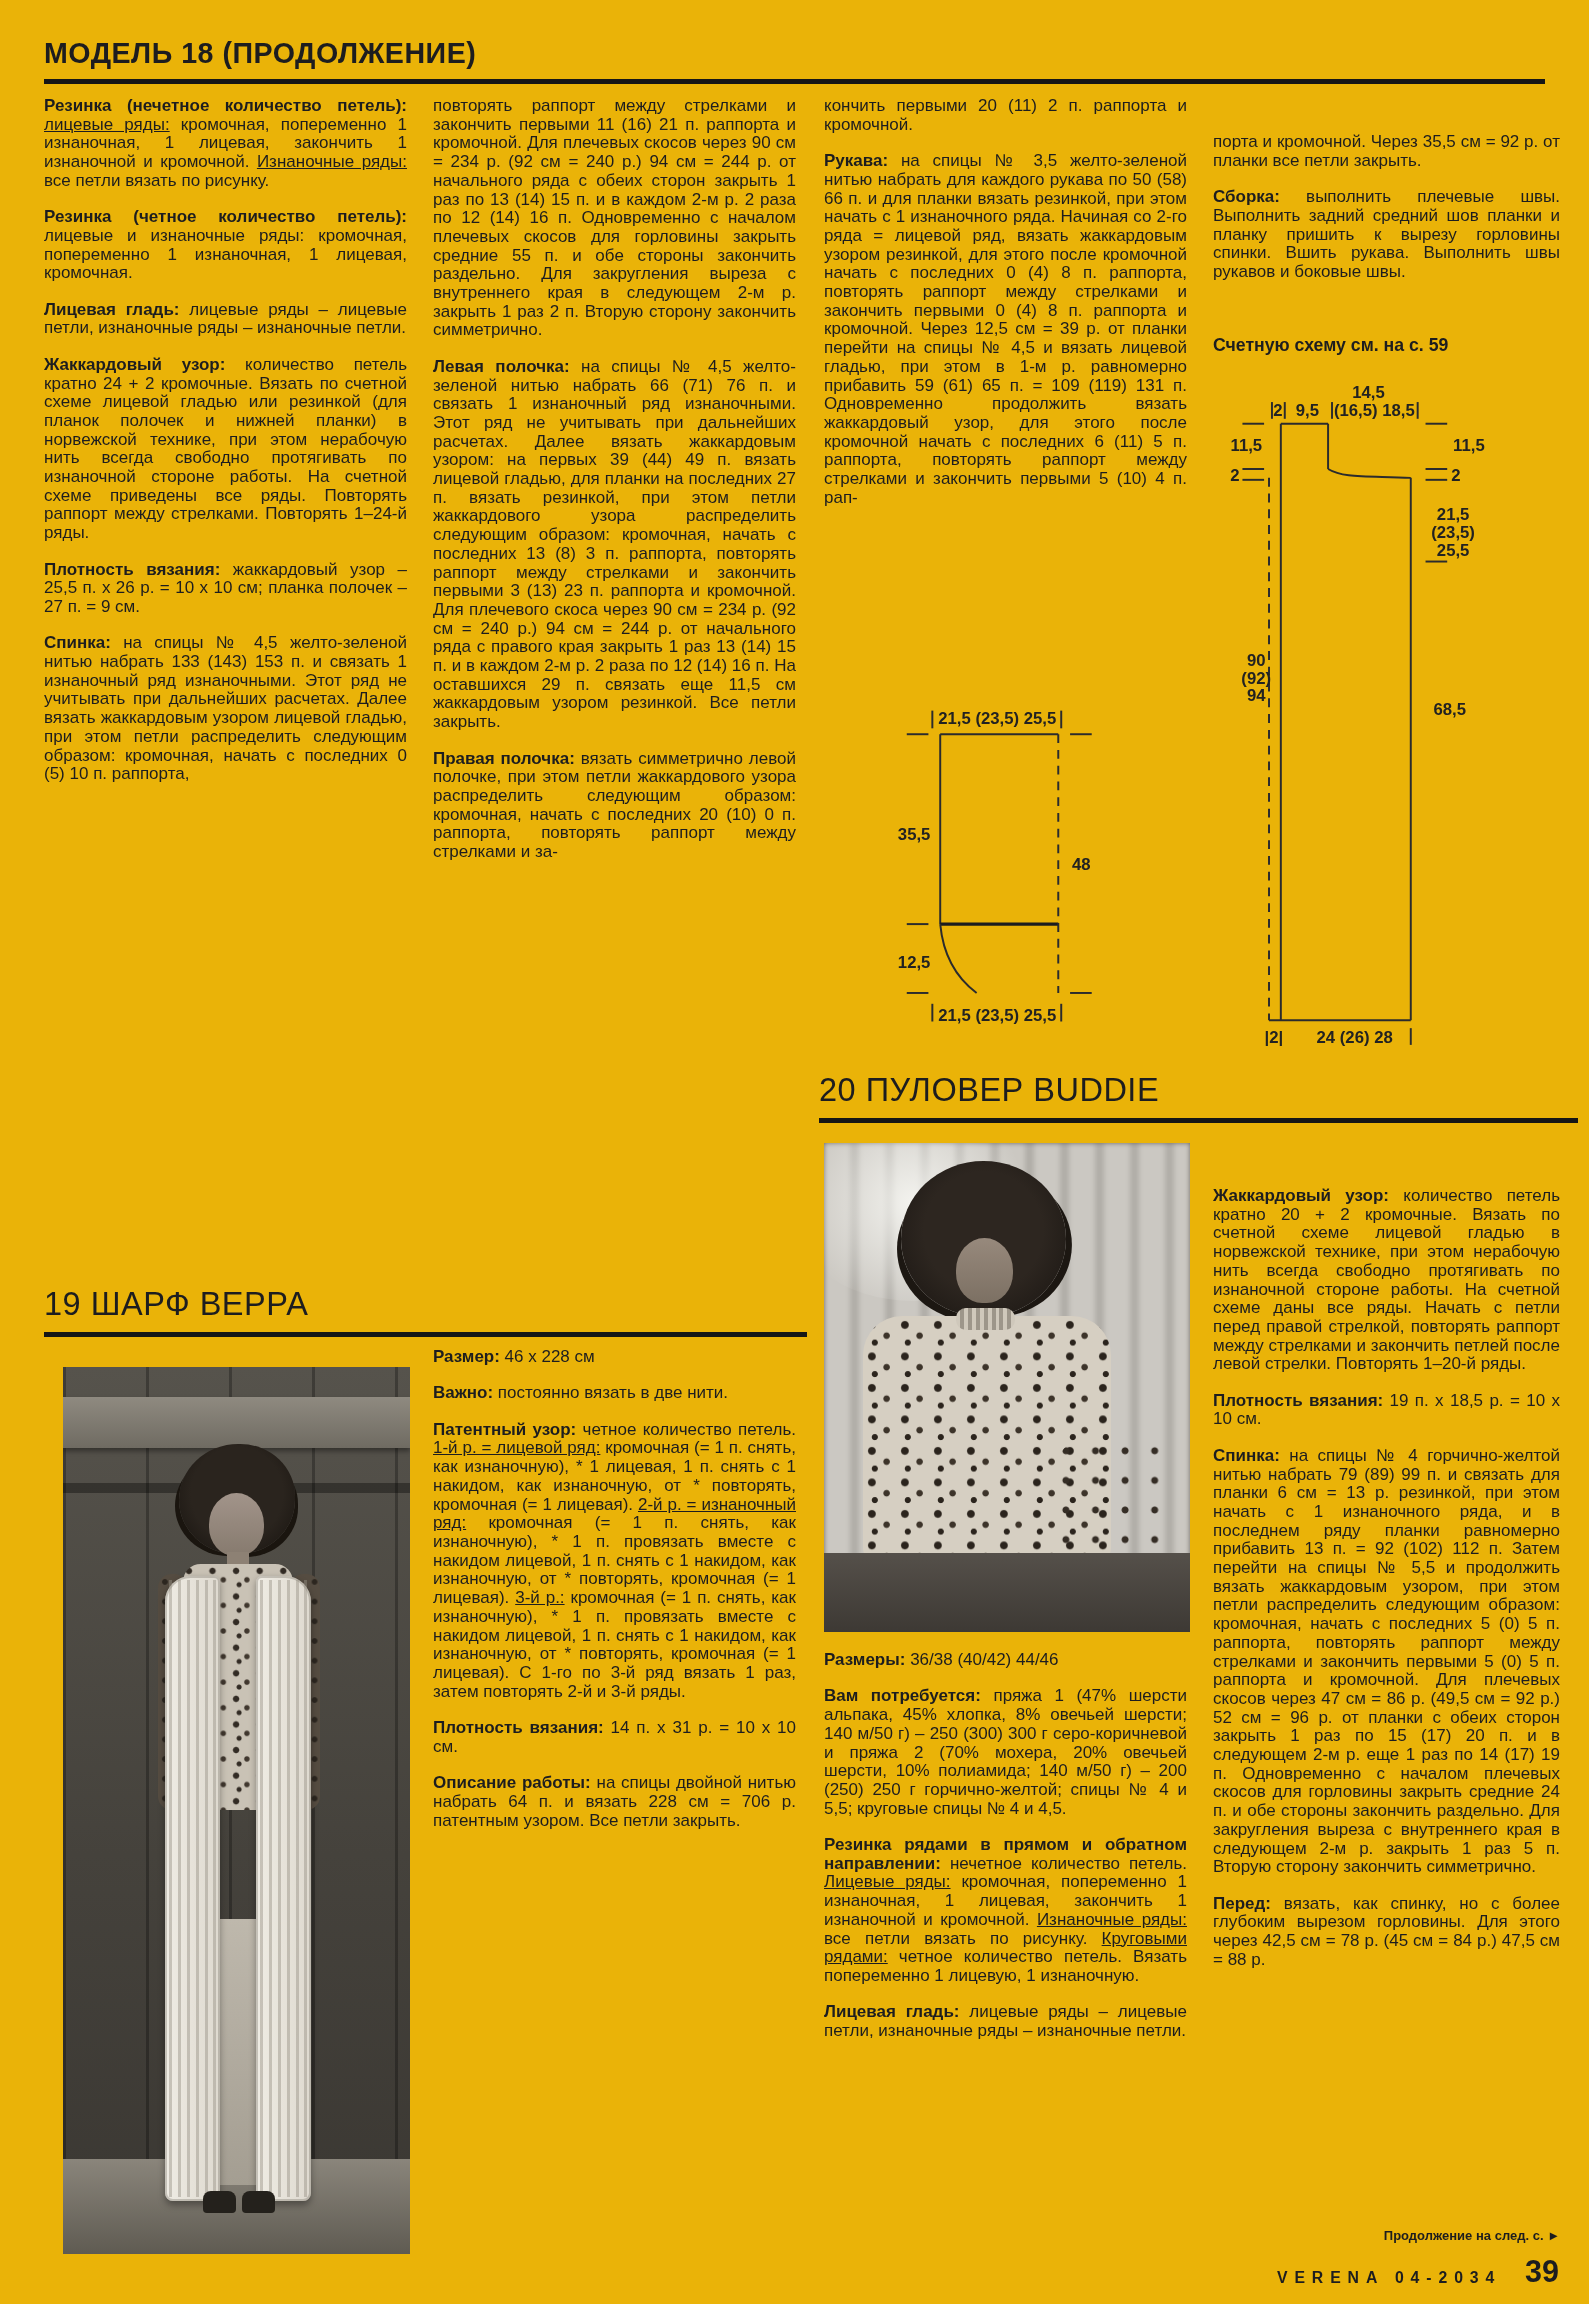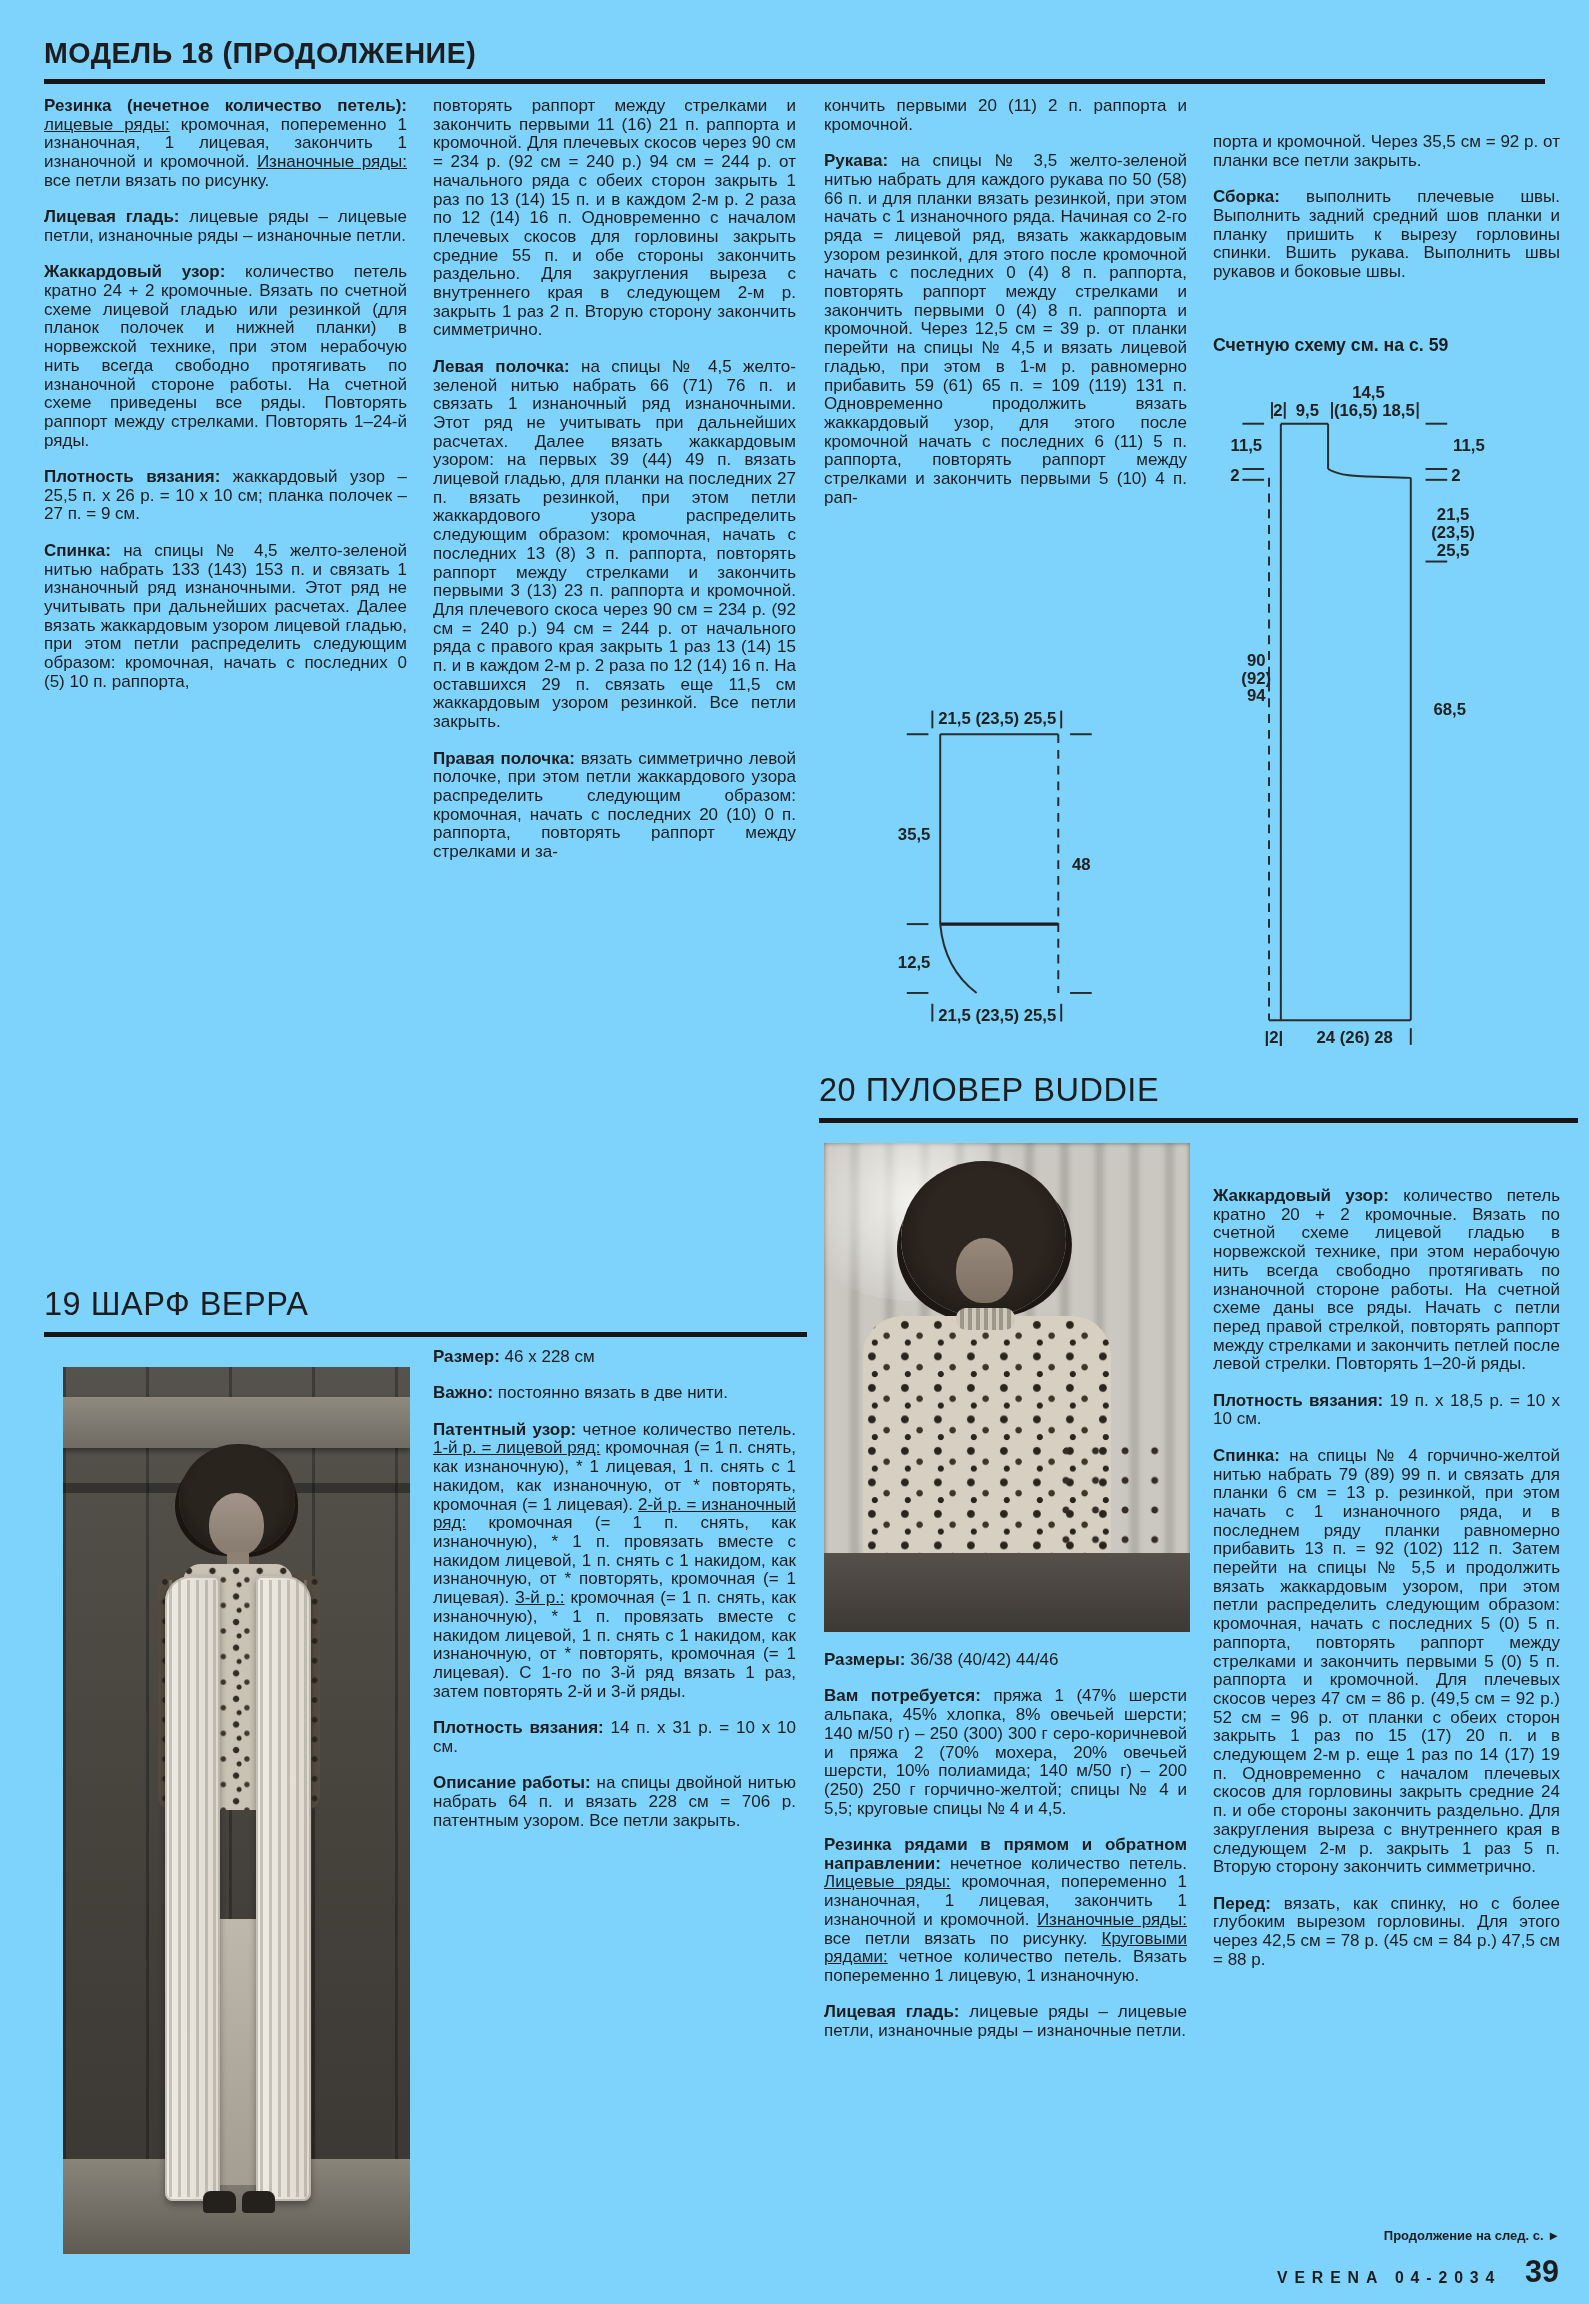--- a/index.html
+++ b/index.html
@@ -1,18 +1,18 @@
 <!DOCTYPE html>
 <html lang="ru"><head>
 <meta charset="utf-8">
 <style>
   html,body{margin:0;padding:0;background:#e8e6e2;}
   .page{
     position:relative; width:1590px; height:2304px;
-    background:#7dd3fc; overflow:hidden;
+    background:#eab308; overflow:hidden;
     font-family:"Liberation Sans", sans-serif;
     color:#1d1d1f;
   }
   
   .model-title{
     position:absolute; left:44px; top:37px;
     font-size:28.6px; font-weight:bold; letter-spacing:0.5px;
   }
   .rule{position:absolute; background:#161616;}
   .section-heading{
@@ -121,20 +121,21 @@
 </head>
 <body>
 
 <div class="page">
 
   <div class="model-title">МОДЕЛЬ 18 (ПРОДОЛЖЕНИЕ)</div>
   <div class="rule" style="left:44px; top:79px; width:1501px; height:4.9px;"></div>
 
   <div class="col" style="left:44px; top:97px; width:363px; height:1182px;">
       <p><span class="b">Резинка (нечетное количество петель): </span><span class="u">лицевые ряды:</span><span> кромочная, попеременно 1 изнаночная, 1 лицевая, закончить 1 изнаночной и кромочной. </span><span class="u">Изнаночные ряды:</span><span> все петли вязать по рисунку.</span></p>
+      <p><span class="b">Резинка (четное количество петель): </span><span>лицевые и изнаночные ряды: кромочная, попеременно 1 изнаночная, 1 лицевая, кромочная.</span></p>
       <p><span class="b">Лицевая гладь: </span><span>лицевые ряды – лицевые петли, изнаночные ряды – изнаночные петли.</span></p>
       <p><span class="b">Жаккардовый узор: </span><span>количество петель кратно 24 + 2 кромочные. Вязать по счетной схеме лицевой гладью или резинкой (для планок полочек и нижней планки) в норвежской технике, при этом нерабочую нить всегда свободно протягивать по изнаночной стороне работы. На счетной схеме приведены все ряды. Повторять раппорт между стрелками. Повторять 1–24-й ряды.</span></p>
       <p><span class="b">Плотность вязания: </span><span>жаккардовый узор – 25,5 п. х 26 р. = 10 х 10 см; планка полочек – 27 п. = 9 см.</span></p>
       <p><span class="b">Спинка: </span><span>на спицы № 4,5 желто-зеленой нитью набрать 133 (143) 153 п. и связать 1 изнаночный ряд изнаночными. Этот ряд не учитывать при дальнейших расчетах. Далее вязать жаккардовым узором лицевой гладью, при этом петли распределить следующим образом: кромочная, начать с последних 0 (5) 10 п. раппорта,</span></p>
     </div>
   <div class="col" style="left:433px; top:97px; width:363px; height:1182px;">
       <p><span>повторять раппорт между стрелками и закончить первыми 11 (16) 21 п. раппорта и кромочной. Для плечевых скосов через 90 см = 234 р. (92 см = 240 р.) 94 см = 244 р. от начального ряда с обеих сторон закрыть 1 раз по 13 (14) 15 п. и в каждом 2-м р. 2 раза по 12 (14) 16 п. Одновременно с началом плечевых скосов для горловины закрыть средние 55 п. и обе стороны закончить раздельно. Для закругления выреза с внутреннего края в следующем 2-м р. закрыть 1 раз 2 п. Вторую сторону закончить симметрично.</span></p>
       <p><span class="b">Левая полочка: </span><span>на спицы № 4,5 желто-зеленой нитью набрать 66 (71) 76 п. и связать 1 изнаночный ряд изнаночными. Этот ряд не учитывать при дальнейших расчетах. Далее вязать жаккардовым узором: на первых 39 (44) 49 п. вязать лицевой гладью, для планки на последних 27 п. вязать резинкой, при этом петли жаккардового узора распределить следующим образом: кромочная, начать с последних 13 (8) 3 п. раппорта, повторять раппорт между стрелками и закончить первыми 3 (13) 23 п. раппорта и кромочной. Для плечевого скоса через 90 см = 234 р. (92 см = 240 р.) 94 см = 244 р. от начального ряда с правого края закрыть 1 раз 13 (14) 15 п. и в каждом 2-м р. 2 раза по 12 (14) 16 п. На оставшихся 29 п. связать еще 11,5 см жаккардовым узором резинкой. Все петли закрыть.</span></p>
       <p><span class="b">Правая полочка: </span><span>вязать симметрично левой полочке, при этом петли жаккардового узора распределить следующим образом: кромочная, начать с последних 20 (10) 0 п. раппорта, повторять раппорт между стрелками и за-</span></p>
     </div>

